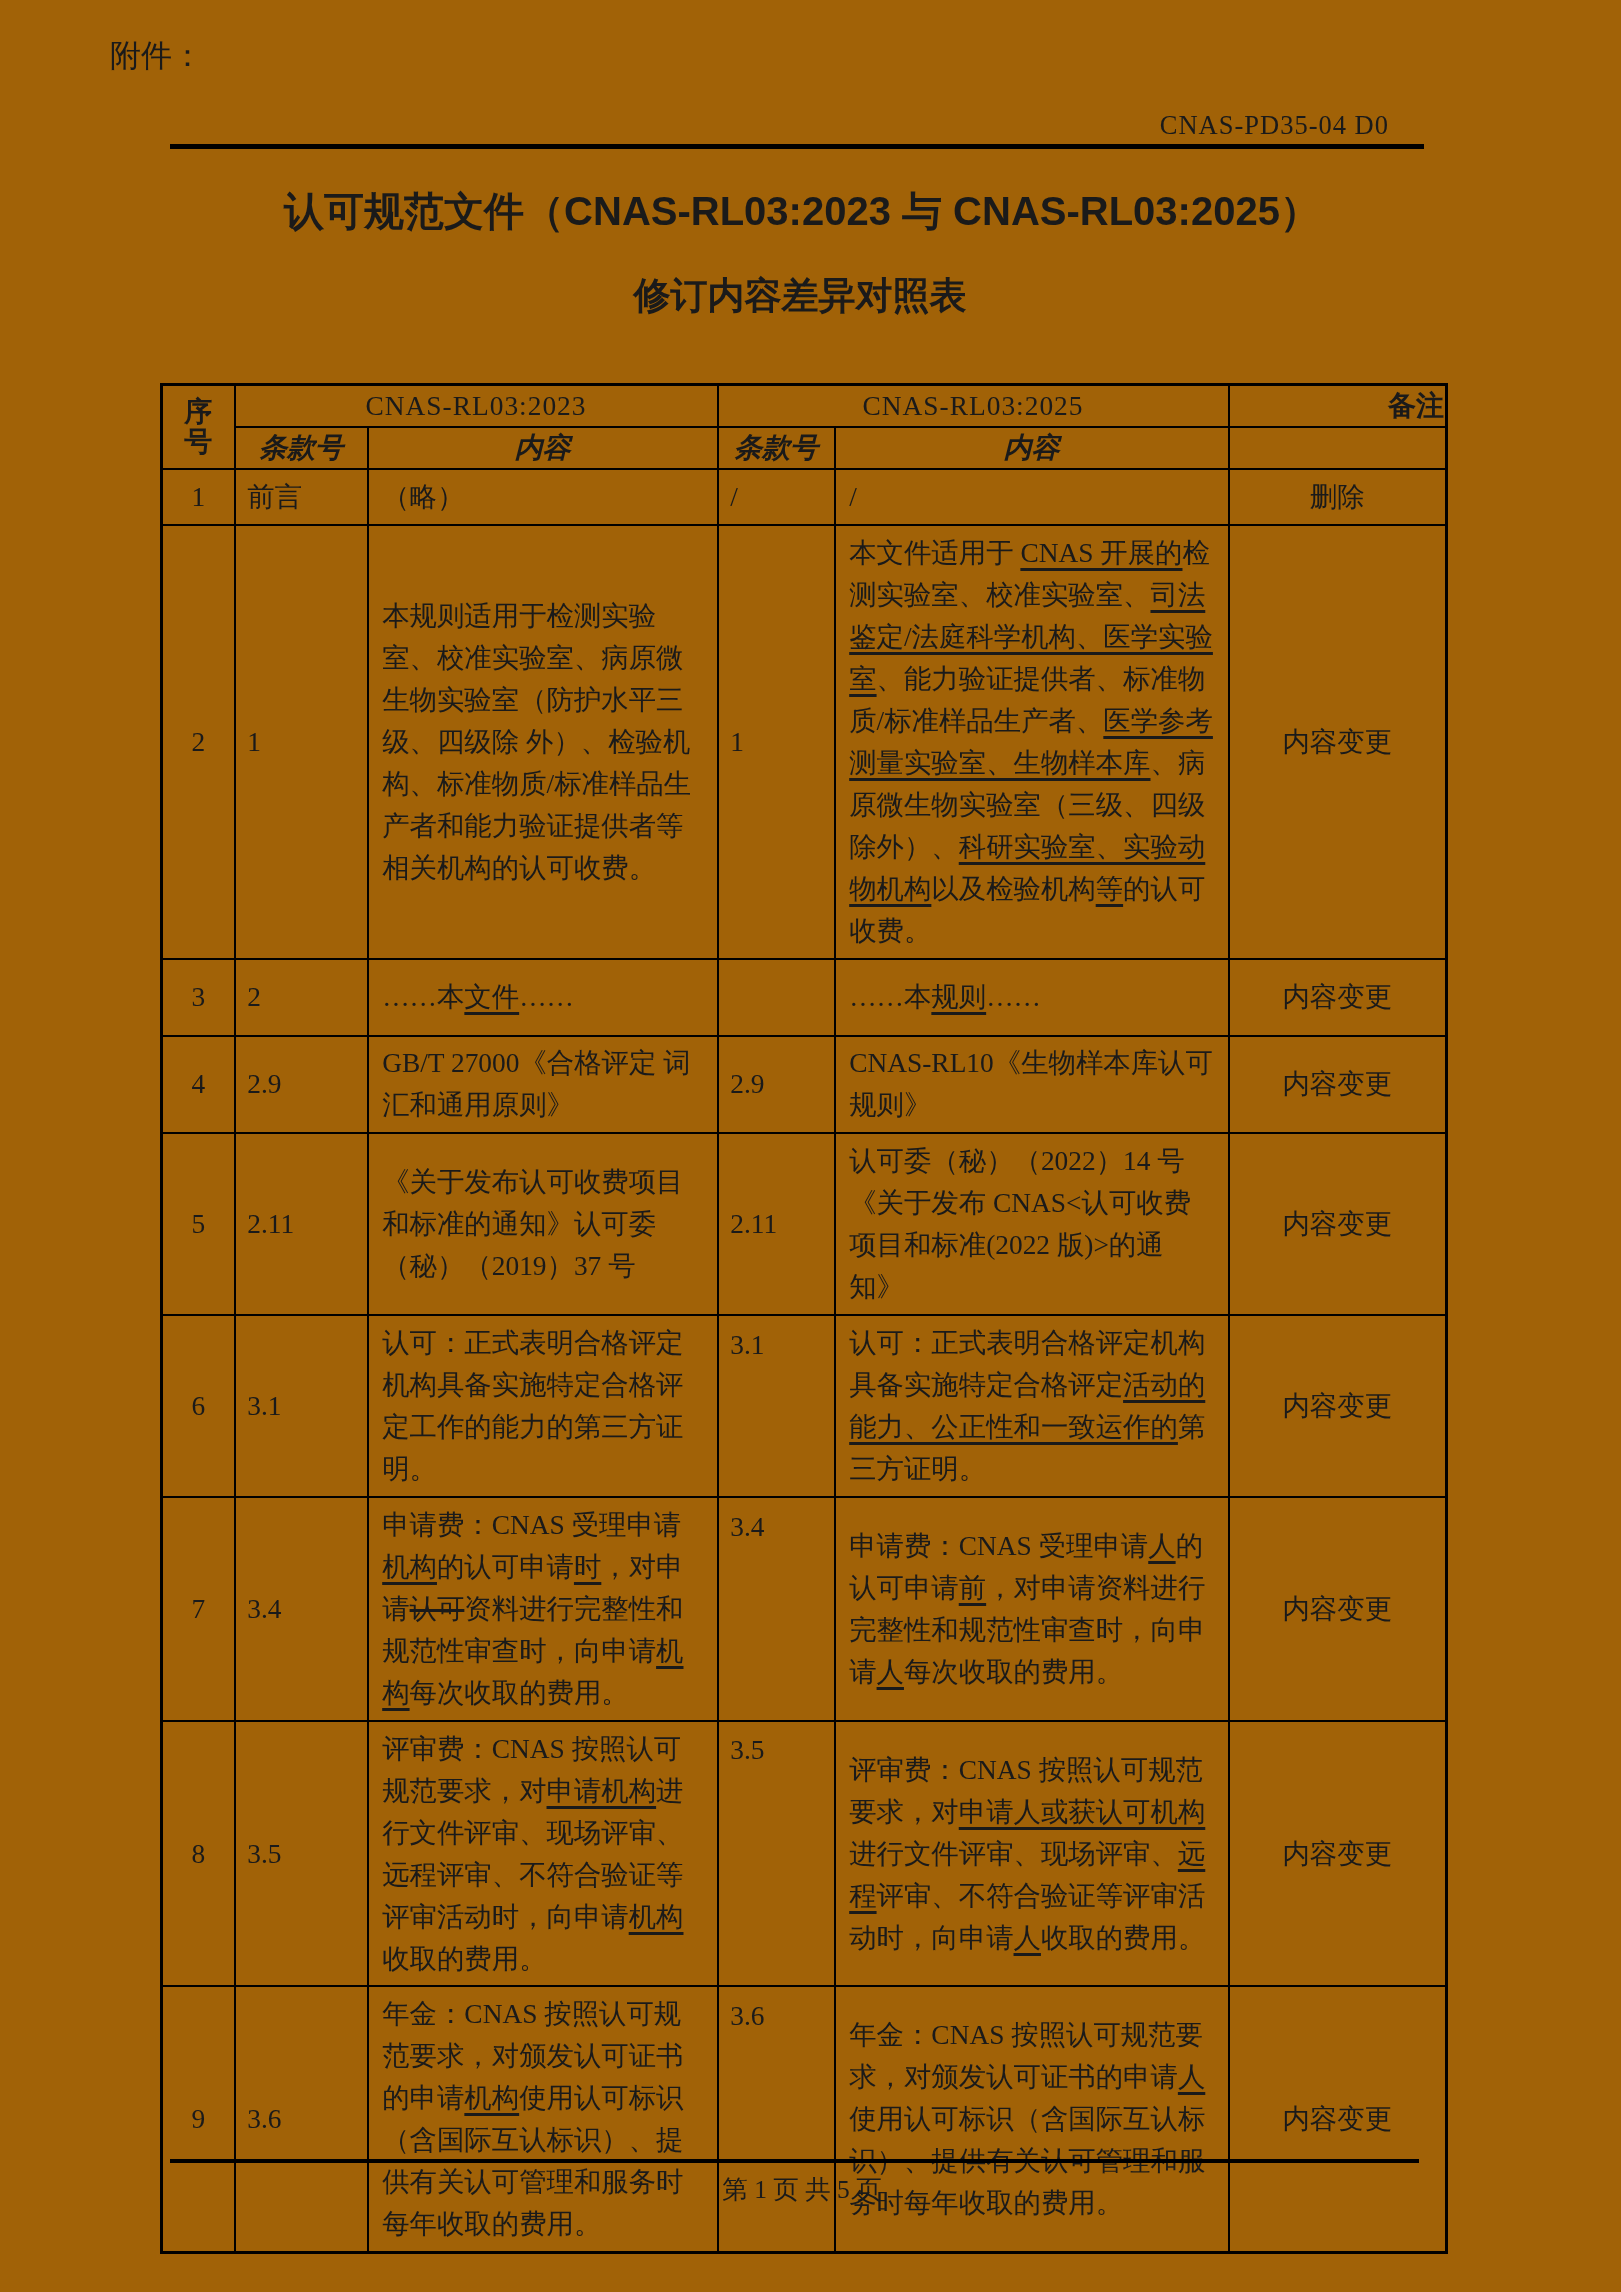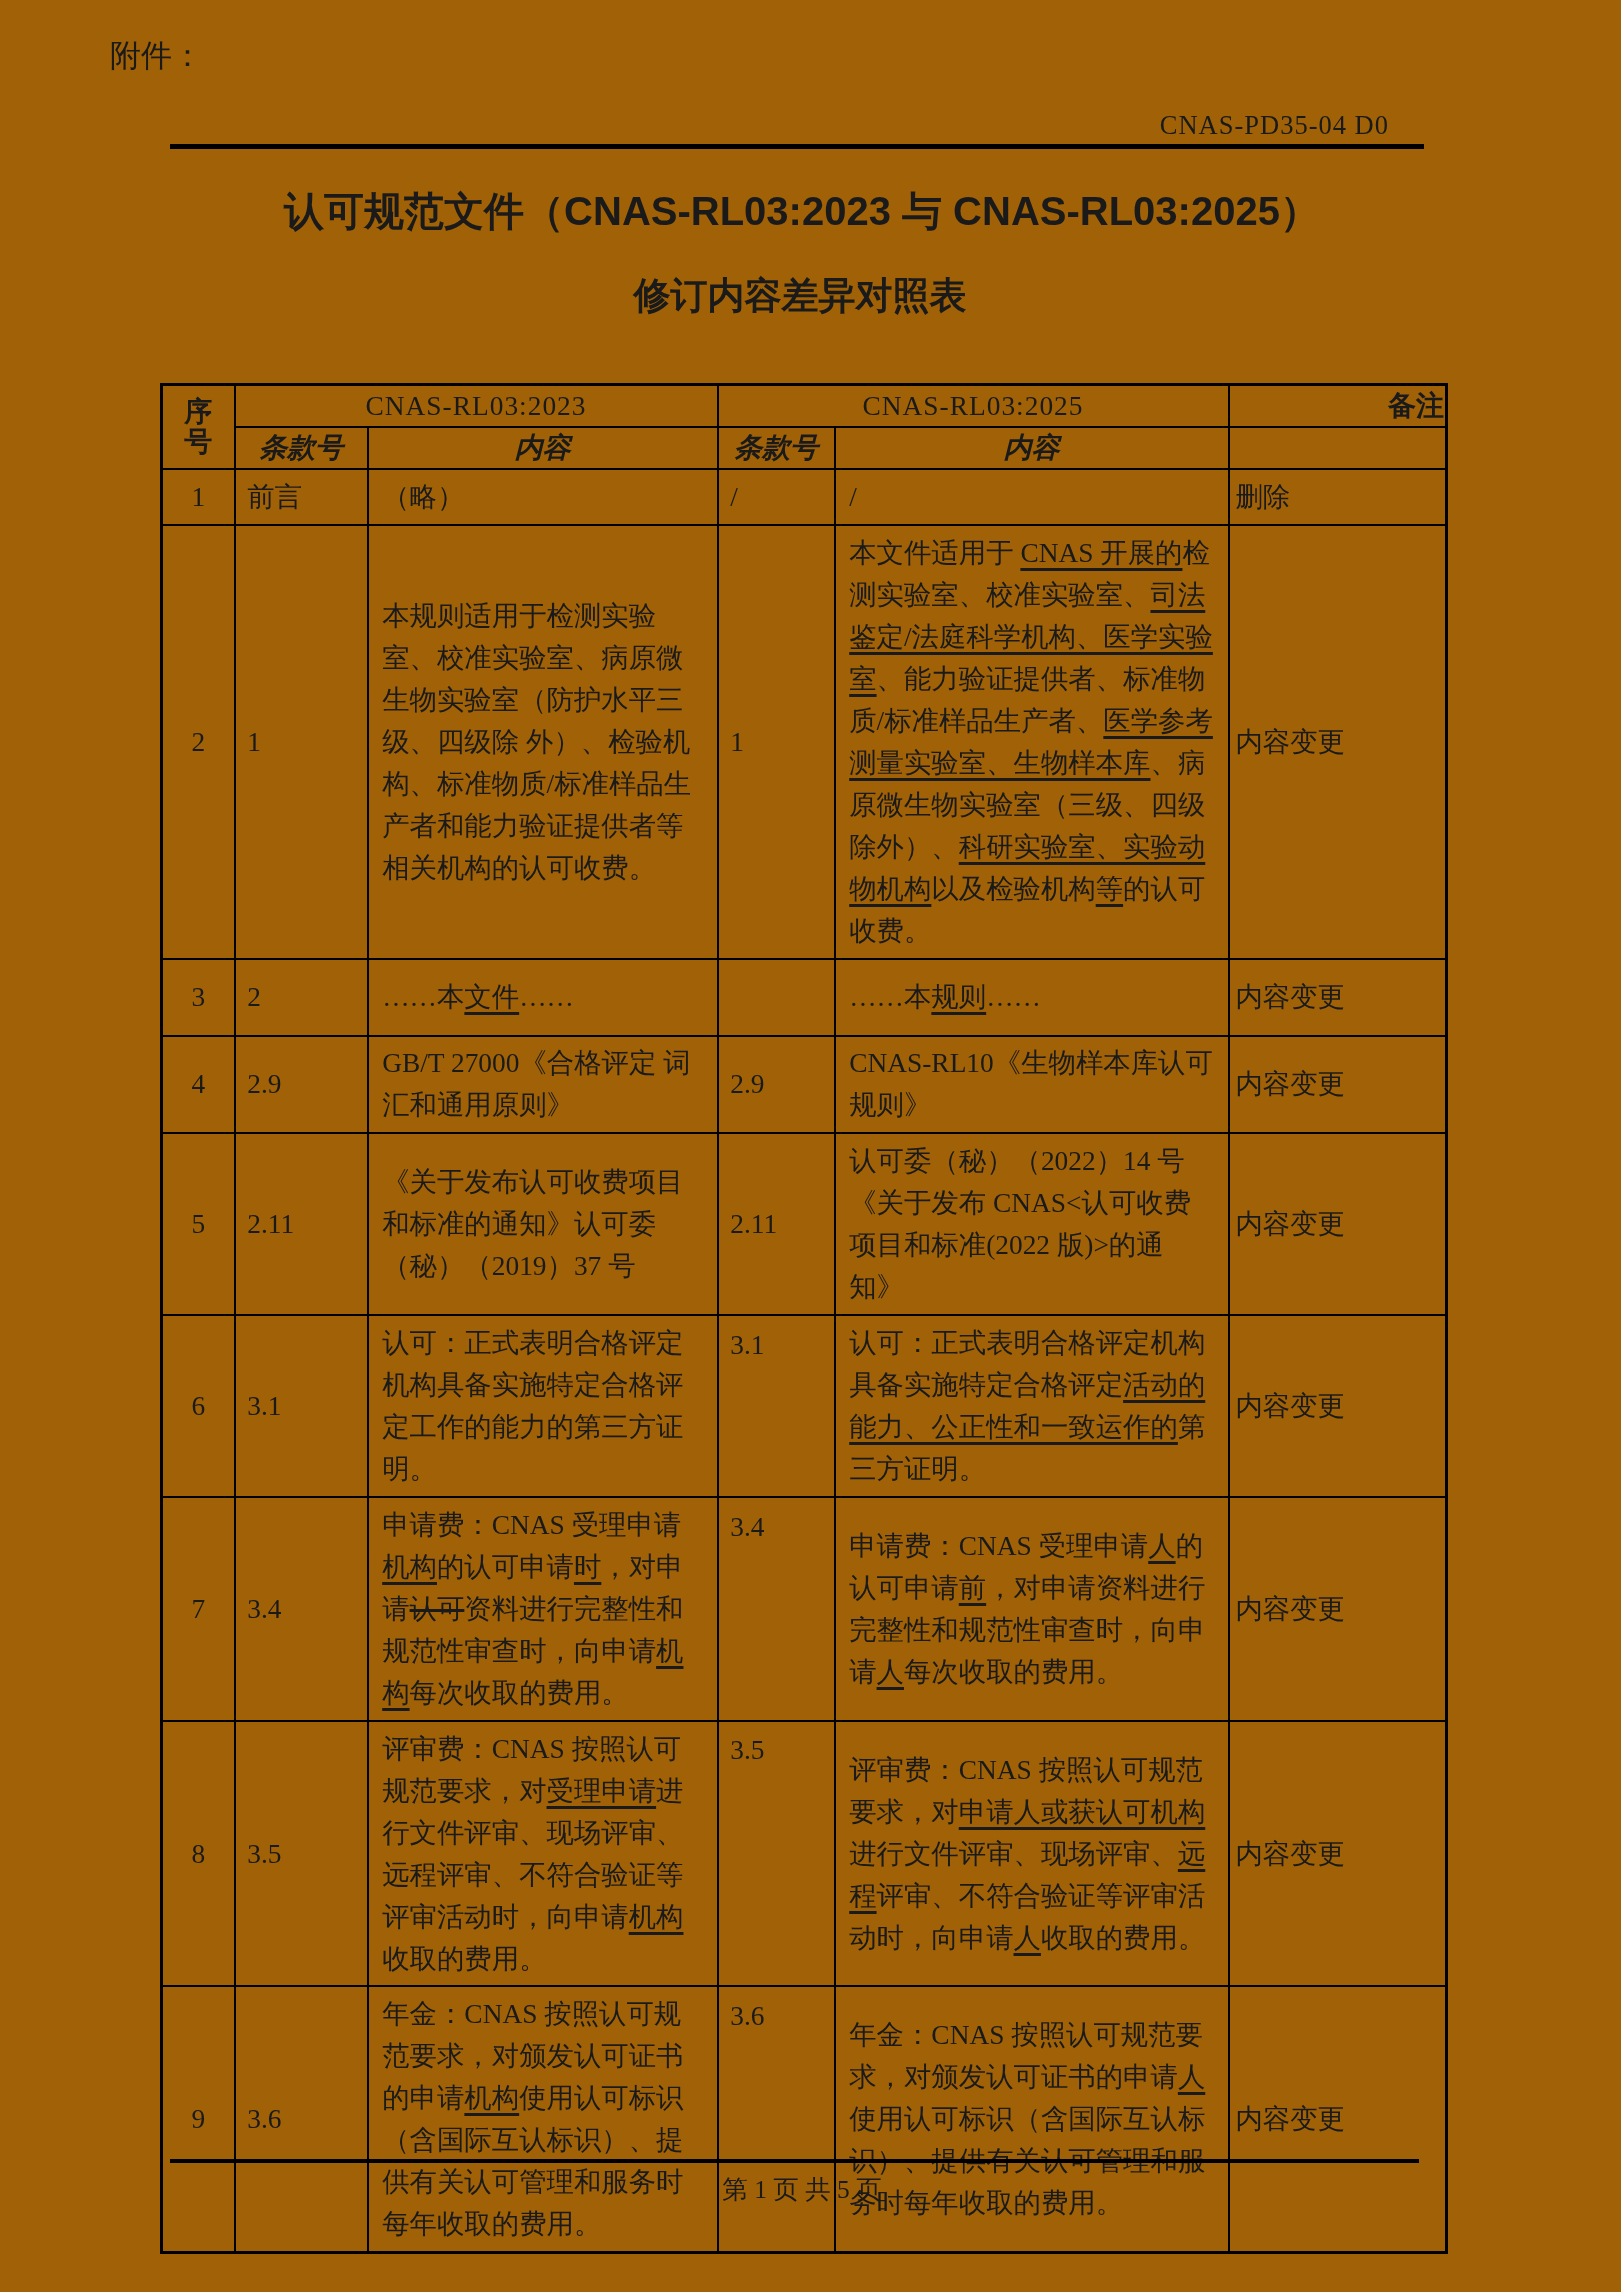--- a/index.html
+++ b/index.html
@@ -35,21 +35,21 @@
     font-weight:600; font-size:28px; text-align:center;
   }
   .h-remark { font-weight:700;text-align:right; }
   .h-doc { font-weight:normal; font-size:27.4px; text-align:center; font-family:"Liberation Serif","DejaVu Serif",serif; letter-spacing:1px; }
   .no-wrap2 { width:35px; margin:0 auto; line-height:30px; word-break:break-all; }
   .cmp td { font-size:27.4px; line-height:42px; vertical-align:middle; }
   .c-no     { text-align:center; }
   .c-clause { text-align:left; padding:3.9px 5.9px 3.9px 11.8px; }
   .c-clause.v-top { vertical-align:top; padding-top:7.8px; }
   .c-content{ text-align:left; padding:5.9px 13.7px; }
-  .c-remark { text-align:left; padding:3.9px 5.9px; }
+  .c-remark { text-align:center; padding:3.9px 5.9px; }
   .c-content u, .c-content s { text-decoration-thickness:2.9px; }
   .c-content u { text-underline-offset:5.9px;text-align:right; }
   .foot-rule { position:absolute; left:170px; top:2159px; width:1249px; height:3.9px; background:#000; }
   .footer {
     position:absolute; left:160px; top:2172px; width:1284px;
     text-align:center; font-size:25.5px;
   }
 </style>
 </head>
 <body>
@@ -142,21 +142,21 @@
           <td class="c-no">7</td>
           <td class="c-clause">3.4</td>
           <td class="c-content"><span>申请费：CNAS 受理申请</span><u>机构</u><span>的认可申请</span><u>时</u><span>，对申请</span><s>认可</s><span>资料进行完整性和规范性审查时，向申请</span><u>机构</u><span>每次收取的费用。</span></td>
           <td class="c-clause v-top">3.4</td>
           <td class="c-content"><span>申请费：CNAS 受理申请</span><u>人</u><span>的认可申请</span><u>前</u><span>，对申请资料进行完整性和规范性审查时，向申请</span><u>人</u><span>每次收取的费用。</span></td>
           <td class="c-remark">内容变更</td>
         </tr>
         <tr class="row" style="height: 256px;">
           <td class="c-no">8</td>
           <td class="c-clause">3.5</td>
-          <td class="c-content"><span>评审费：CNAS 按照认可规范要求，对</span><u>受理申请</u><span>进行文件评审、现场评审、远程评审、不符合验证等评审活动时，向申请</span><u>机构</u><span>收取的费用。</span></td>
+          <td class="c-content"><span>评审费：CNAS 按照认可规范要求，对</span><u>申请机构</u><span>进行文件评审、现场评审、远程评审、不符合验证等评审活动时，向申请</span><u>机构</u><span>收取的费用。</span></td>
           <td class="c-clause v-top">3.5</td>
           <td class="c-content"><span>评审费：CNAS 按照认可规范要求，对</span><u>申请人或获认可机构</u><span>进行文件评审、现场评审、</span><u>远程</u><span>评审、不符合验证等评审活动时，向申请</span><u>人</u><span>收取的费用。</span></td>
           <td class="c-remark">内容变更</td>
         </tr>
         <tr class="row" style="height: 262px;">
           <td class="c-no">9</td>
           <td class="c-clause">3.6</td>
           <td class="c-content"><span>年金：CNAS 按照认可规范要求，对颁发认可证书的申请</span><u>机构</u><span>使用认可标识（含国际互认标识）、提供有关认可管理和服务时每年收取的费用。</span></td>
           <td class="c-clause v-top">3.6</td>
           <td class="c-content"><span>年金：CNAS 按照认可规范要求，对颁发认可证书的申请</span><u>人</u><span>使用认可标识（含国际互认标识）、提供有关认可管理和服务时每年收取的费用。</span></td>

